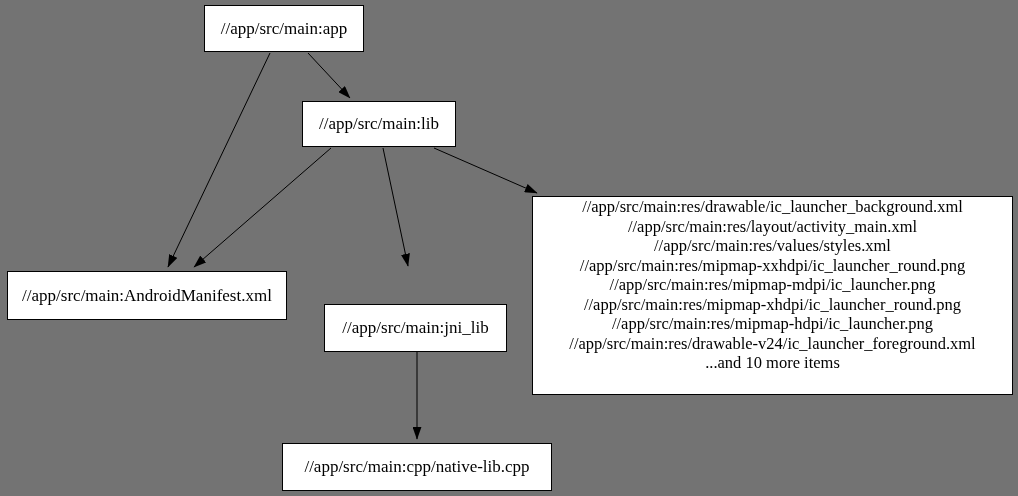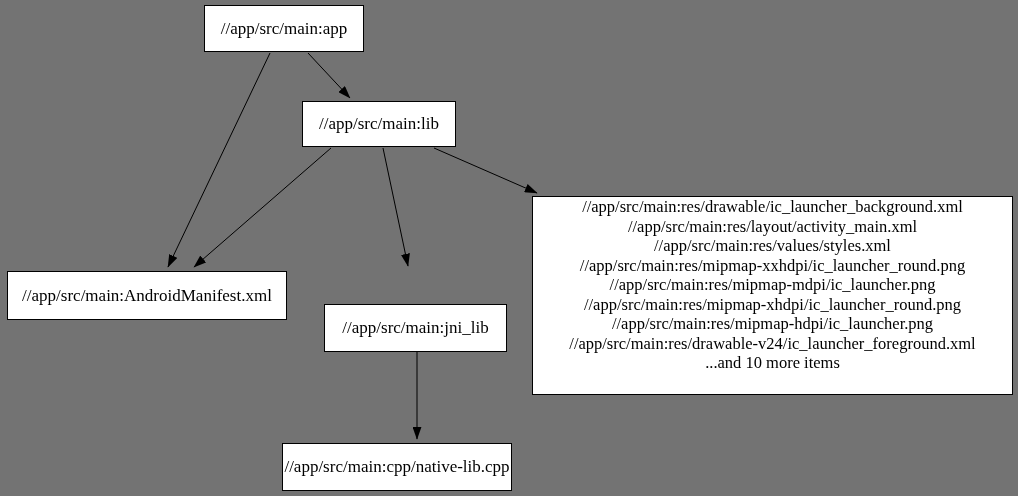--- a/index.html
+++ b/index.html
@@ -33,21 +33,21 @@
     justify-content: center;
     text-align: center;
     font-size: 17px;
     line-height: 1.15;
     white-space: nowrap;
   }
   .node-app       { left: 204px; top: 5px;   width: 160px; height: 47px; }
   .node-lib       { left: 302px; top: 101px; width: 154px; height: 46px; }
   .node-manifest  { left: 7px;   top: 271px; width: 280px; height: 49px; }
   .node-jni-lib   { left: 324px; top: 270px; width: 183px; height: 48px; margin-top: 34px; }
-  .node-native    { left: 282px; top: 443px; width: 230px; height: 48px; font-family: Liberation Serif, serif; }
+  .node-native    { left: 282px; top: 443px; width: 270px; height: 48px; font-family: Liberation Serif, serif; }
   .node-resources {
     left: 532px; top: 196px; width: 481px; height: 199px;
     flex-direction: column;
     justify-content: flex-start;
     font-size: 16.5px;
     line-height: 19.5px;
   }
   .res-line {
     display: block;
     width: 100%;

